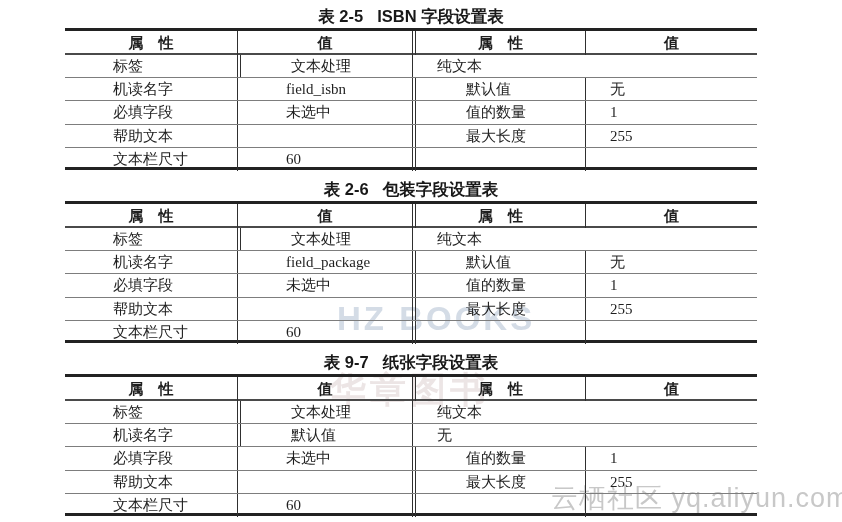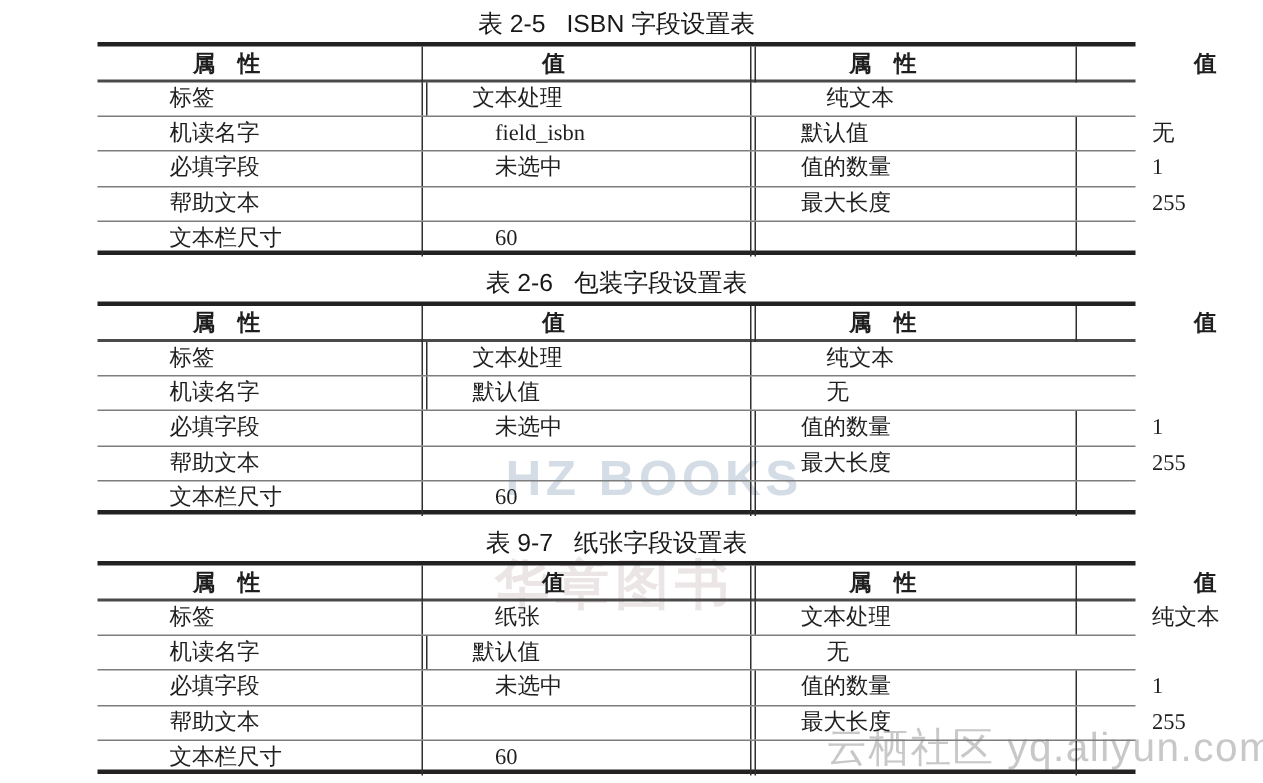--- a/index.html
+++ b/index.html
@@ -6,48 +6,48 @@
   #page{
     position:relative; width:842px; height:522px;
     background:#ffffff; overflow:hidden;
     font-family:"Liberation Serif","DejaVu Serif",serif;
     color:#1f1f1f;
   }
   .tbl-title{
     position:absolute; left:65px; width:692px; height:24px;
     line-height:24px; text-align:center;
     font-family:"Liberation Sans","DejaVu Sans",sans-serif;
-    font-weight:normal; font-size:16.5px; color:#181818;
+    font-weight:bold; font-size:16.5px; color:#181818;
     z-index:2; white-space:nowrap;
   }
   .tbl-title .t-name{margin-left:14px;}
   .tbl{
     position:absolute; left:65px; width:692px; height:142px;
     border-top:3px solid #222222; border-bottom:3px solid #222222;
     box-sizing:border-box; z-index:1; background:transparent;
   }
   .row{
     display:grid; grid-template-columns:172px 175px 173px 172px;
-    height:23.2px; border-bottom:1px solid #7d7d7d; box-sizing:border-box;gap:44px;
+    height:23.2px; border-bottom:1px solid #7d7d7d; box-sizing:border-box;
   }
   .row.head{
     height:24px; border-bottom:2px solid #4a4a4a;
     font-family:"Liberation Sans","DejaVu Sans",sans-serif;
     font-weight:bold; font-size:15px;
   }
   .row:last-child{border-bottom:none;}
   .c{
     box-sizing:border-box; line-height:22px; font-size:15px;
     white-space:nowrap; overflow:visible; padding-left:48px;
     display:flex; align-items:center;
   }
   .row.head .c{justify-content:center; padding-left:0; line-height:24px;}
   .c.col2{border-left:1px solid #2f2f2f;}
-  .c.col3{border-left:4px double #2f2f2f; padding-left:30px;}
-  .c.col4{border-left:1px solid #2f2f2f; padding-left:50px;}
+  .c.col3{border-left:4px double #2f2f2f; padding-left:50px;}
+  .c.col4{border-left:1px solid #2f2f2f; padding-left:24px;}
   .wm{position:absolute; z-index:0; white-space:nowrap; pointer-events:none;}
   .wm-hz{
     left:337px; top:300px;
     font-family:"Liberation Sans","DejaVu Sans",sans-serif;
     font-weight:bold; font-size:33px; letter-spacing:3px;
     color:#cdd6e2; opacity:.85;
   }
   .wm-hz-cn{
     left:330px; top:366px;
     font-family:"Liberation Sans","DejaVu Sans",sans-serif;
@@ -124,20 +124,21 @@
       <div class="c col3">属　性</div>
       <div class="c col4">值</div>
     </div>
     <div class="row">
       <div class="c col1">标签</div>
       <div class="c col3">文本处理</div>
       <div class="c col4">纯文本</div>
     </div>
     <div class="row">
       <div class="c col1">机读名字</div>
+      <div class="c col2">field_package</div>
       <div class="c col3">默认值</div>
       <div class="c col4">无</div>
     </div>
     <div class="row">
       <div class="c col1">必填字段</div>
       <div class="c col2">未选中</div>
       <div class="c col3">值的数量</div>
       <div class="c col4">1</div>
     </div>
     <div class="row">
@@ -159,21 +160,20 @@
   </div>
   <div class="tbl" id="tbl-2">
     <div class="row head">
       <div class="c col1">属　性</div>
       <div class="c col2">值</div>
       <div class="c col3">属　性</div>
       <div class="c col4">值</div>
     </div>
     <div class="row">
       <div class="c col1">标签</div>
-      <div class="c col2">纸张</div>
       <div class="c col3">文本处理</div>
       <div class="c col4">纯文本</div>
     </div>
     <div class="row">
       <div class="c col1">机读名字</div>
       <div class="c col3">默认值</div>
       <div class="c col4">无</div>
     </div>
     <div class="row">
       <div class="c col1">必填字段</div>

